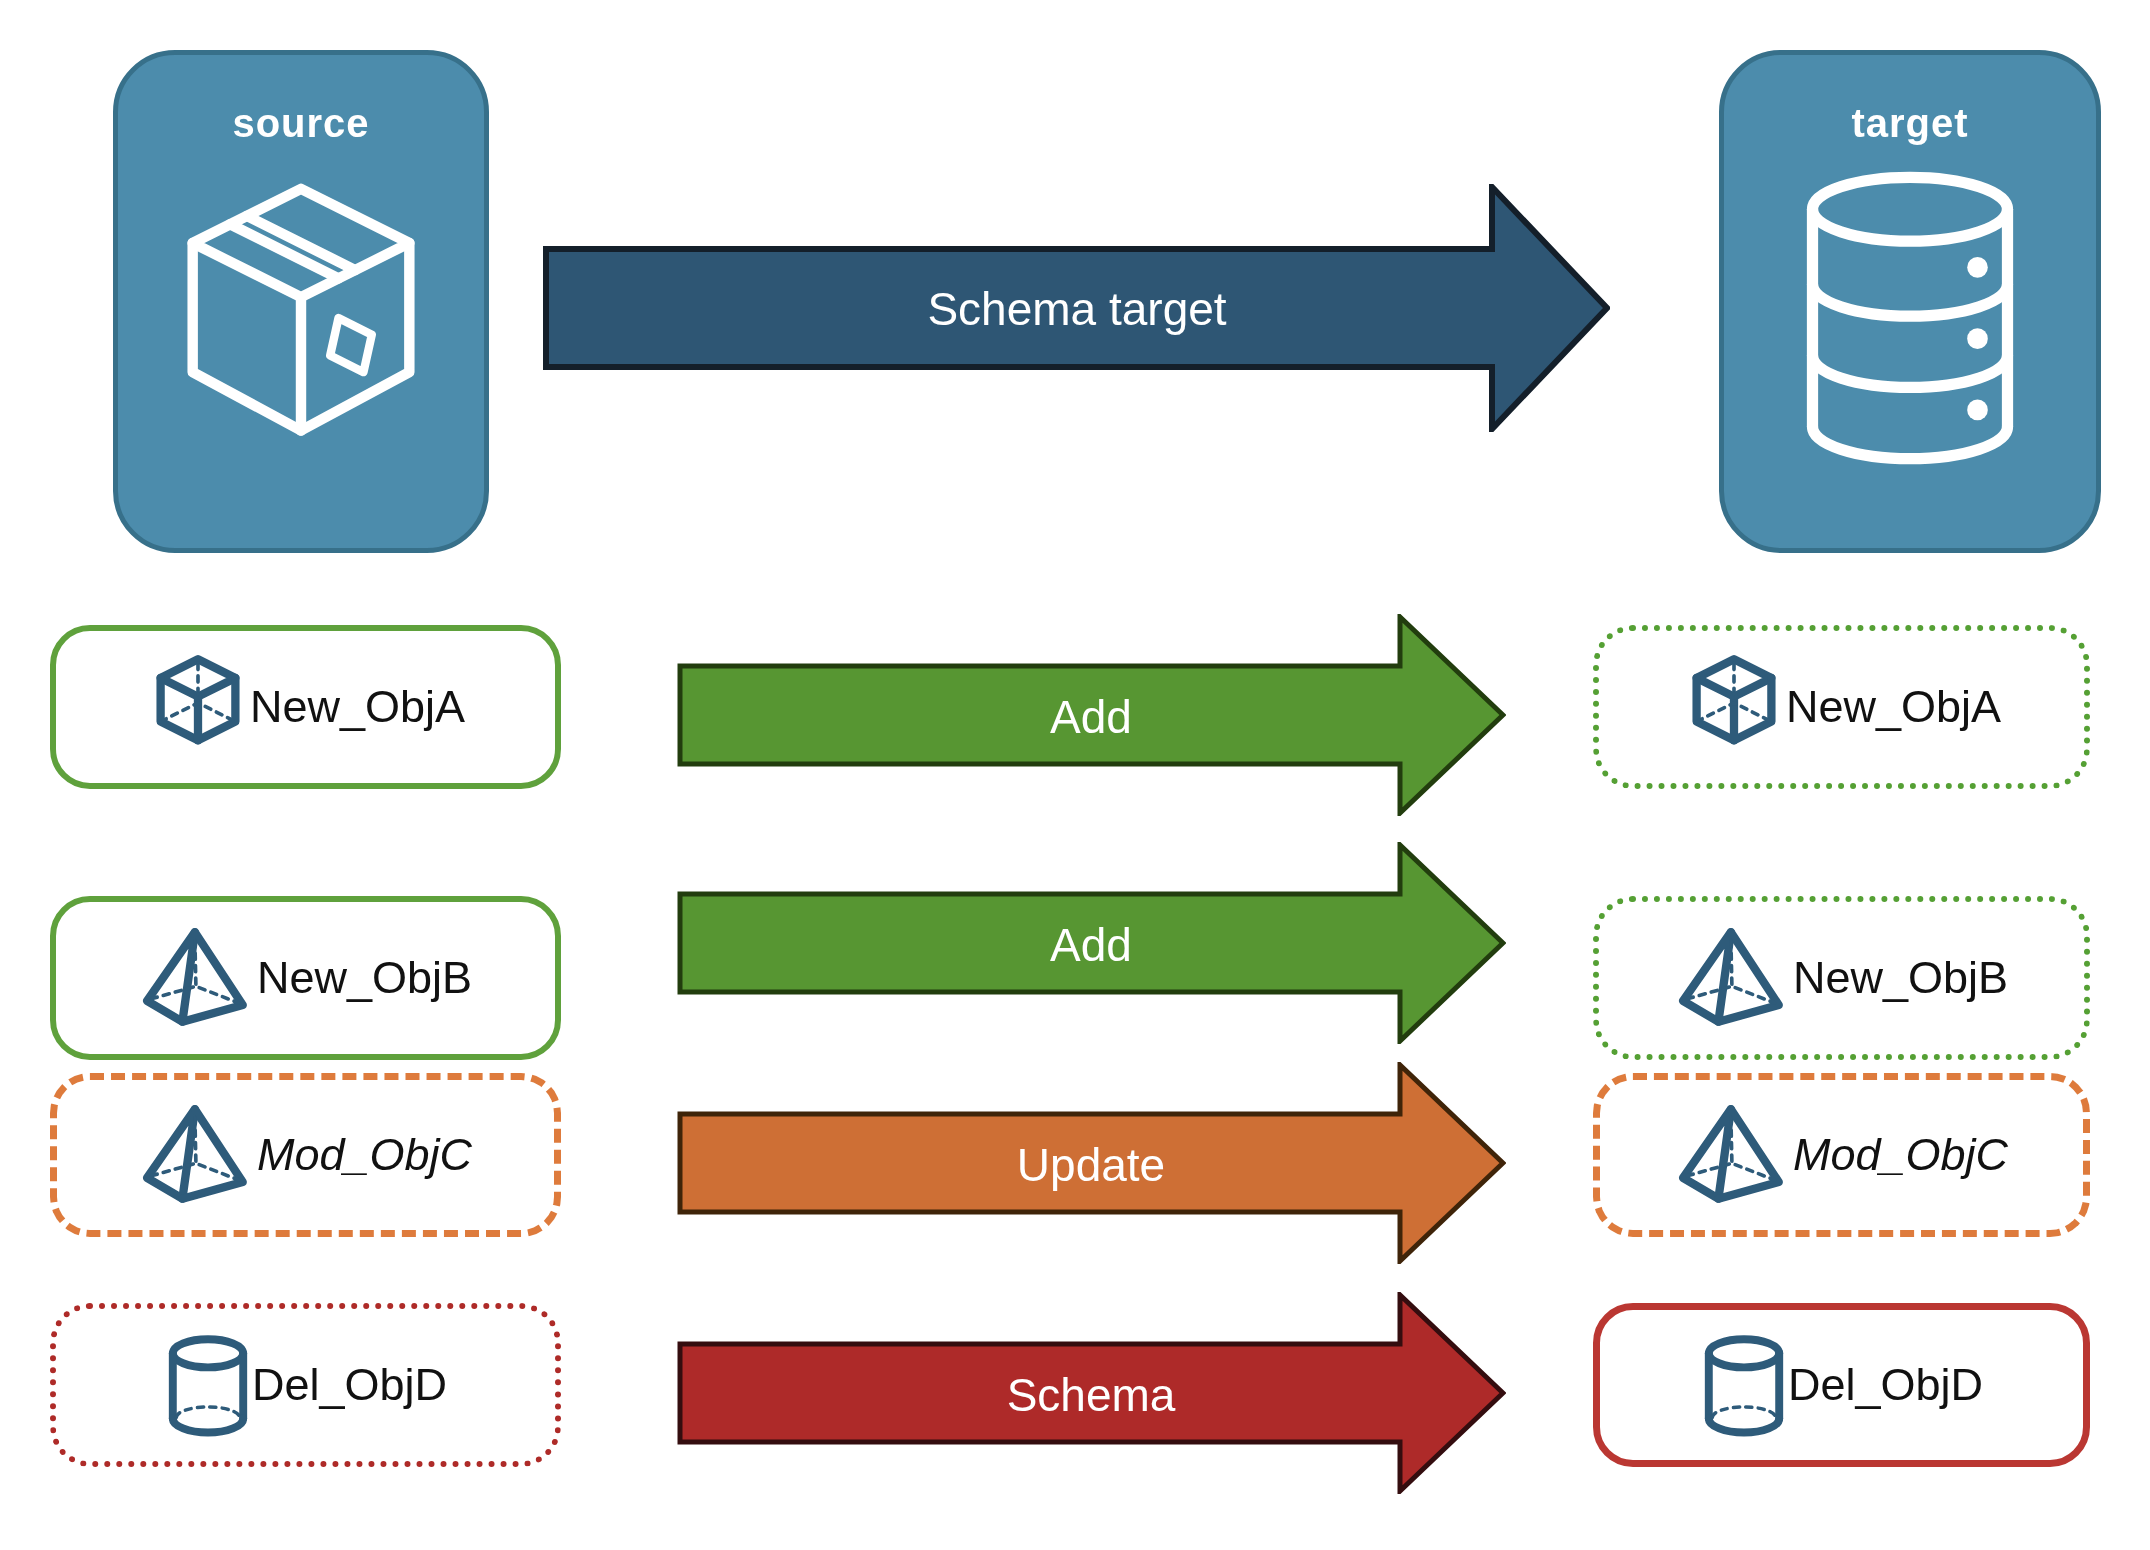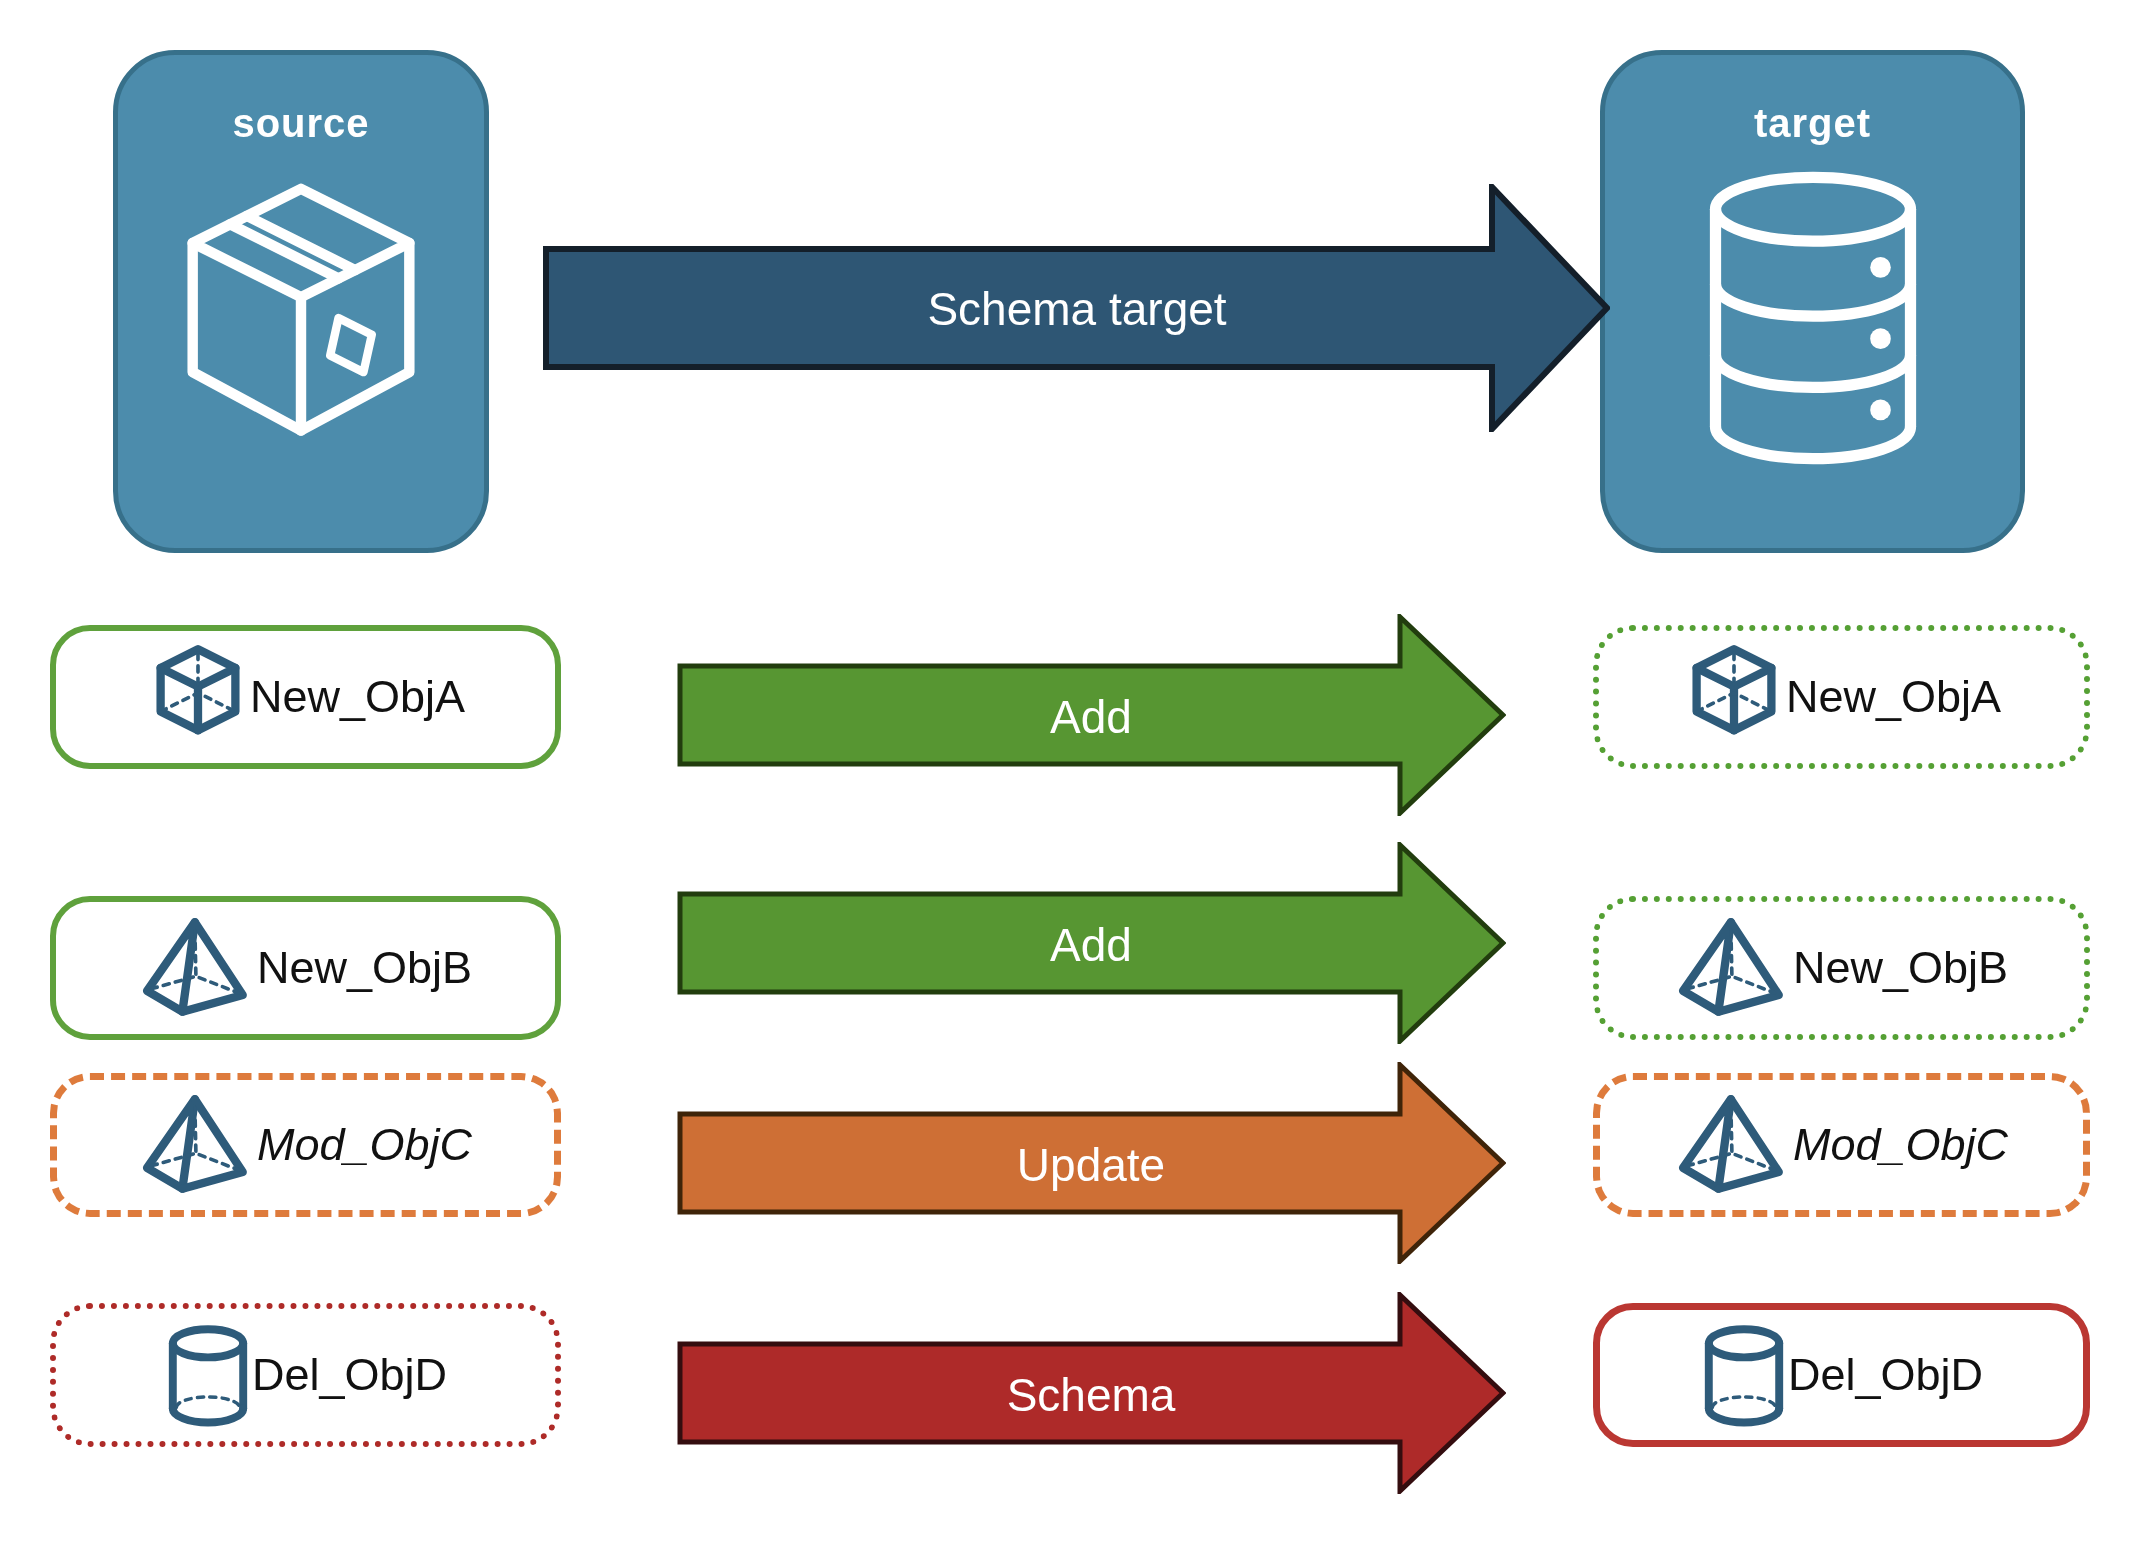--- a/index.html
+++ b/index.html
@@ -2,32 +2,32 @@
 <html><head>
 <meta charset="utf-8">
 <style>
   html,body{margin:0;padding:0;background:#ffffff;}
   body{width:2150px;height:1550px;position:relative;font-family:"Liberation Sans",sans-serif;overflow:hidden;}
 
   
   .panel{position:absolute;top:50px;height:503px;background:#4C8CAC;border:5px solid #37708A;
          border-radius:62px;box-sizing:border-box;display:flex;flex-direction:column;align-items:center;}
   .panel.src{left:113px;width:376px;}
-  .panel.tgt{left:1600px;width:425px;}
+  .panel.tgt{left:1719px;width:382px;}
   .panel-label{color:#ffffff;font-weight:700;font-size:40px;margin-top:46px;letter-spacing:1px;}
   .panel-icon{margin-top:22px;}
 
   
   .main-arrow{position:absolute;left:543px;top:184px;}
   .arrow-text{position:absolute;color:#ffffff;font-size:46px;white-space:nowrap;
               transform:translate(-50%,-50%);}
   #main-arrow-text{left:1077px;top:309px;}
 
   
-  .objbox{position:absolute;height:144px;border-radius:40px;box-sizing:border-box;background:#ffffff;
+  .objbox{position:absolute;height:164px;border-radius:40px;box-sizing:border-box;background:#ffffff;
           display:flex;align-items:center;justify-content:center;}
   .objbox.left{left:50px;width:511px;}
   .objbox.right{left:1593px;width:497px;}
   .r0{top:625px;} .r1{top:896px;} .r2{top:1073px;} .r3{top:1303px;align-items:center;}
   .b-green-solid {border:6px solid #5FA13C;}
   .b-green-dotted{border:6px dotted #55A034;}
   .b-orange-dashed{border:7px dashed #DE7B3C;font-style:italic;}
   .b-red-dotted {border:6px dotted #AE2B28;}
   .b-red-solid  {border:7px solid #BA3732;}
   .obj-label{font-size:45px;color:#111111;}

